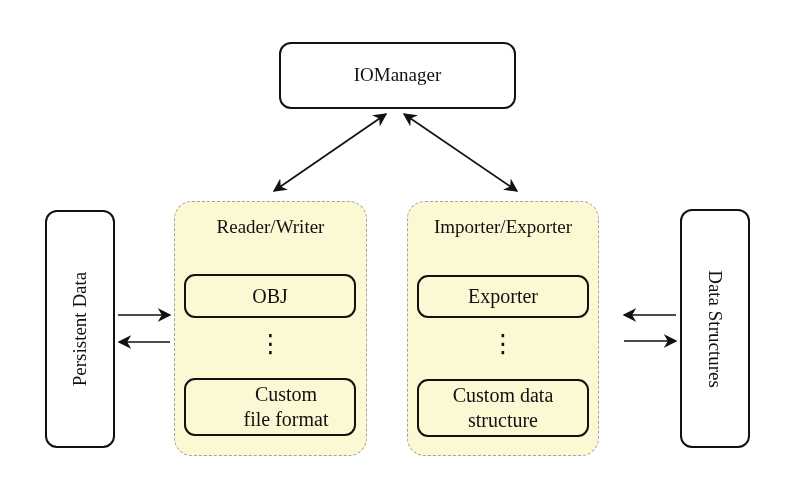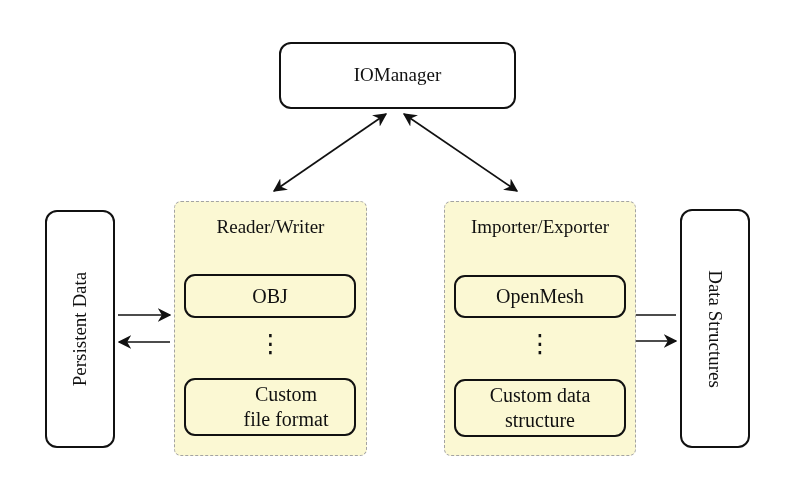--- a/index.html
+++ b/index.html
@@ -11,21 +11,21 @@
   .arrow-layer{position:absolute;left:0;top:0;width:800px;height:489px;pointer-events:none;}
 
   .node{
     position:absolute;box-sizing:border-box;background:#ffffff;
     border:2.5px solid #111;border-radius:12px;
     display:flex;align-items:center;justify-content:center;
     font-size:19px;line-height:1.2;text-align:center;
   }
   .group{
     position:absolute;box-sizing:border-box;background:#fbf8d3;
-    border:1.6px dashed #a3a3a3;border-radius:7px;
+    border:1.6px dashed #a3a3a3;border-radius:18px;
   }
   .group-label{
     position:absolute;left:0;right:0;top:14px;text-align:center;
     font-size:19px;
   }
   .inner-node{
     position:absolute;box-sizing:border-box;background:#fbf8d3;
     border:2.5px solid #111;border-radius:11px;
     display:flex;align-items:center;justify-content:center;
     font-size:20px;line-height:1.25;text-align:center;white-space:pre-line;
@@ -36,21 +36,21 @@
   }
   .vlabel{position:absolute;left:50%;top:50%;white-space:nowrap;font-size:19px;}
   .vlabel.ccw{transform:translate(-50%,-50%) rotate(-90deg);}
   .vlabel.cw{transform:translate(-50%,-50%) rotate(90deg);}
 
   
   #iomanager{left:279px;top:42px;width:237px;height:67px;}
   #persistent-data{left:45px;top:210px;width:70px;height:238px;}
   #data-structures{left:680px;top:209px;width:70px;height:239px;}
   #reader-writer-group{left:174px;top:201px;width:193px;height:255px;}
-  #importer-exporter-group{left:444px;top:201px;width:192px;height:255px;}
+  #importer-exporter-group{left:407px;top:201px;width:192px;height:255px;}
   #obj-node{left:9px;top:72px;width:172px;height:44px;}
   #custom-file-format-node{left:9px;top:176px;width:172px;height:58px;padding-left:32px;}
   #openmesh-node{left:9px;top:73px;width:172px;height:43px;}
   #custom-data-structure-node{left:9px;top:177px;width:172px;height:58px;}
   .ellipsis{top:129px;}
 </style>
 </head>
 <body>
 
 <div class="canvas">
@@ -89,21 +89,21 @@
     <div class="ellipsis">⋮</div>
     <div class="inner-node" id="custom-file-format-node">
       <span>Custom
 file format</span>
     </div>
   </div>
 
   <div class="group" id="importer-exporter-group">
     <div class="group-label">Importer/Exporter</div>
     <div class="inner-node" id="openmesh-node">
-      <span>OpenMesh</span>
+      <span>Exporter</span>
     </div>
     <div class="ellipsis">⋮</div>
     <div class="inner-node" id="custom-data-structure-node">
       <span>Custom data
 structure</span>
     </div>
   </div>
 
 </div>
 

